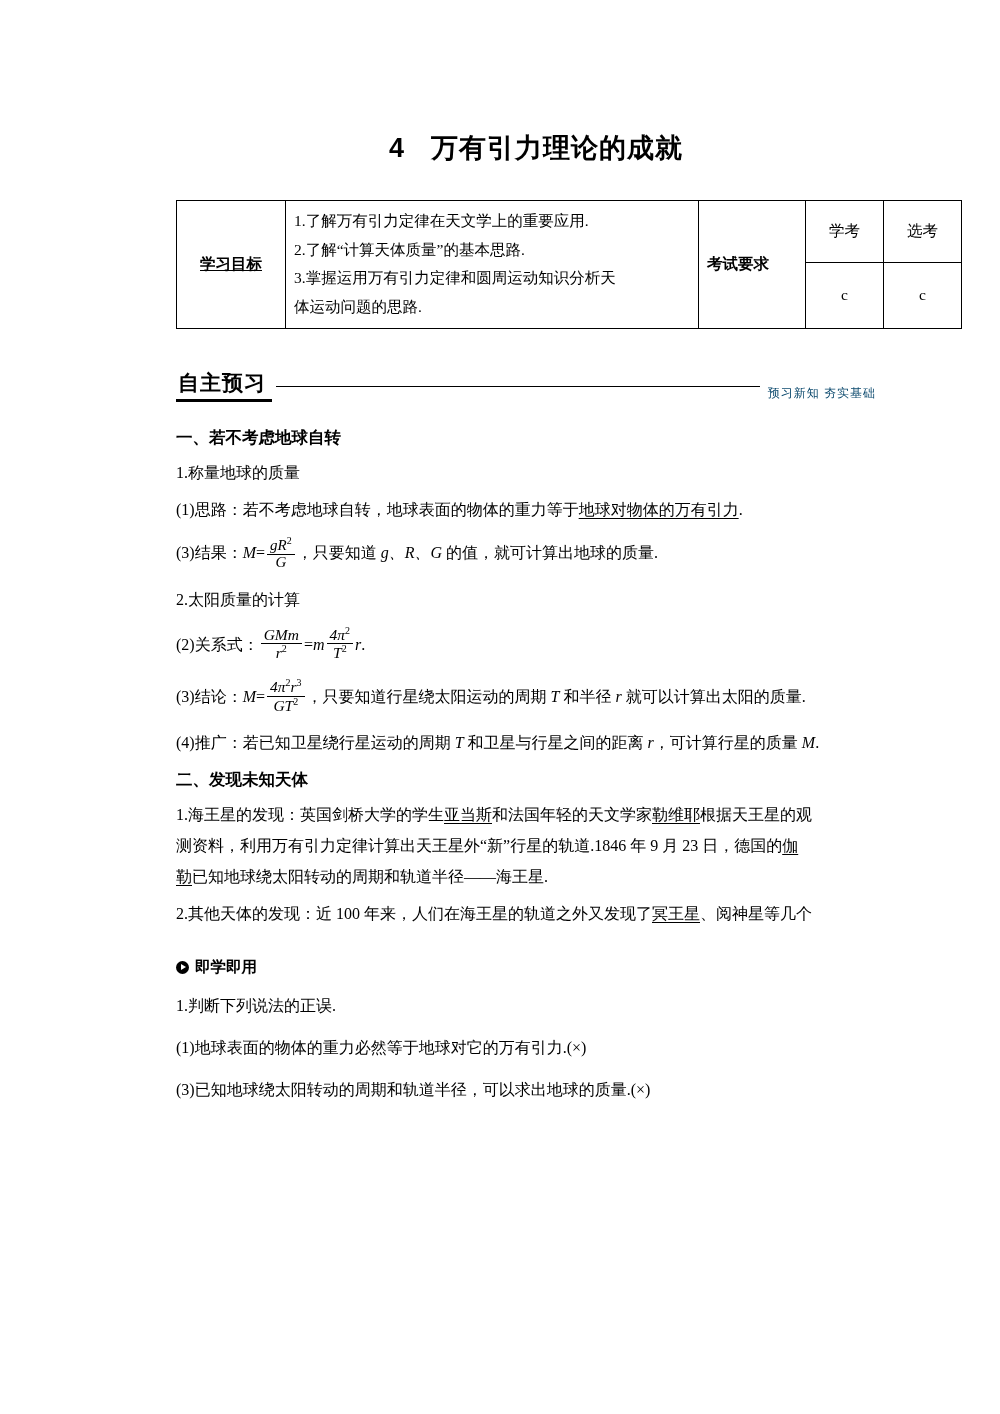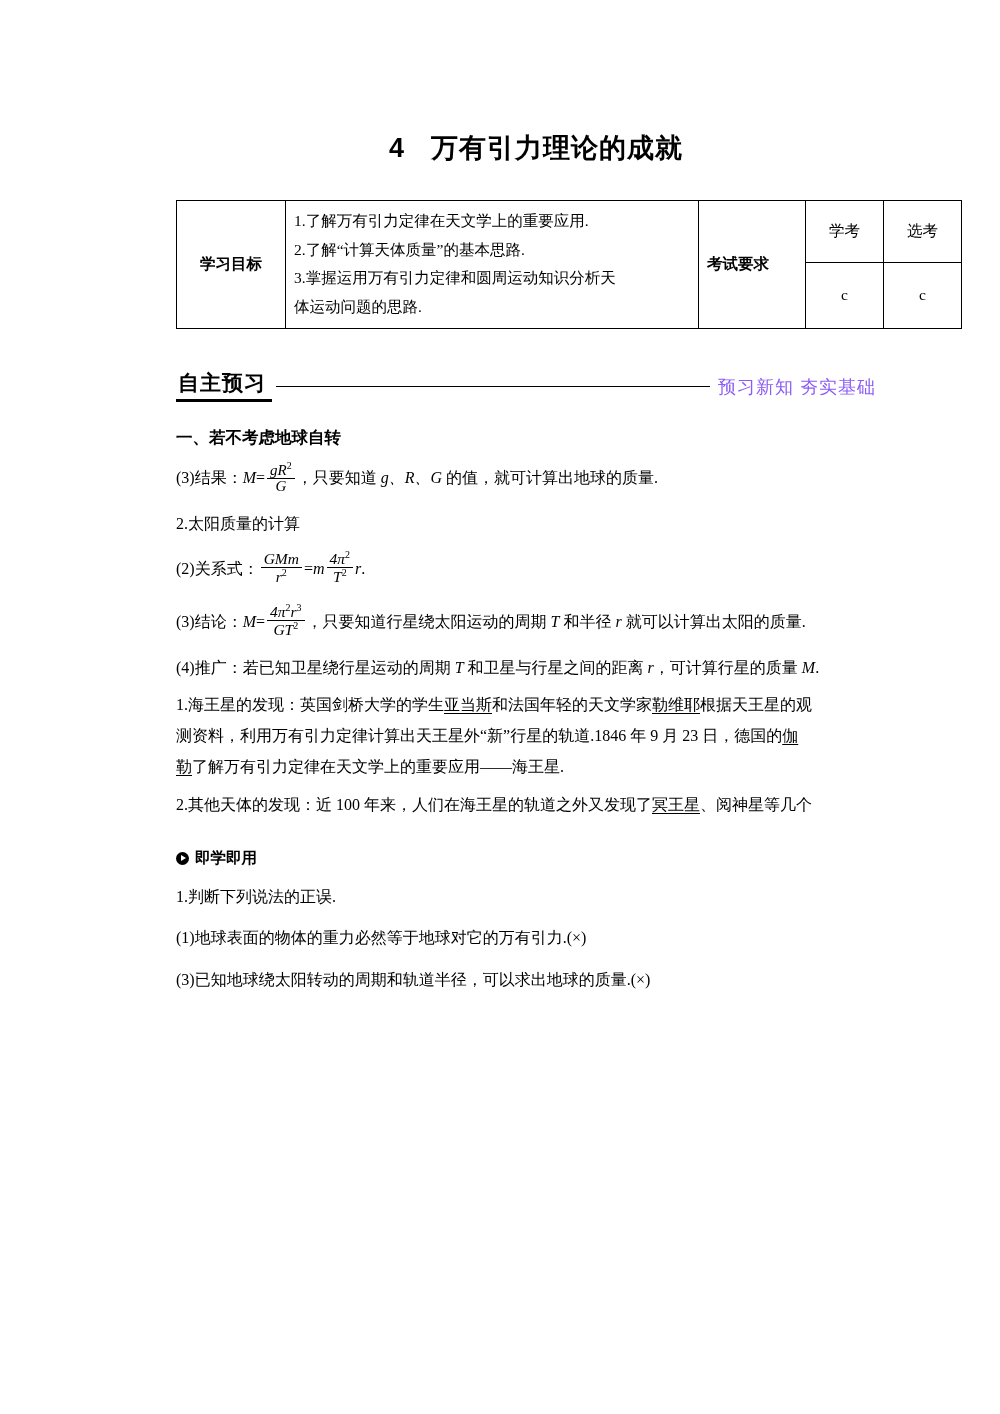--- a/index.html
+++ b/index.html
@@ -57,20 +57,21 @@
     font-size: 15.5px;
     line-height: 1.85;
     vertical-align: middle;
   }
   td.obj-label {
     width: 92px;
     text-align: center;
     font-family: "Liberation Sans", sans-serif;
     font-weight: bold;
     font-size: 16px;
+    text-decoration: underline;
   }
   td.obj-body {
     width: 396px;
     padding: 8px 10px 8px 12px;
   }
   td.obj-body div { white-space: nowrap; }
   td.req-label {
     width: 90px;
     font-family: "Liberation Sans", sans-serif;
     font-weight: bold;
@@ -110,26 +111,26 @@
   .banner .rule {
     flex: 1;
     height: 1px;
     background: #000;
     margin: 0 8px 0 4px;
     position: relative;
     top: 3px;
   }
   .banner .tagline {
     font-family: "Liberation Sans", sans-serif;
-    font-size: 18px;
-    color: #8b5cf6;
+    font-size: 12px;
+    color: #0c4a6e;
     white-space: nowrap;
     letter-spacing: 1px;
     position: relative;
-    top: 3px;
+    top: 10px;
   }
 
   
   .h2 {
     font-family: "Liberation Sans", sans-serif;
     font-weight: bold;
     font-size: 16.5px;
     margin: 26px 0 12px 0;
   }
   p.t {
@@ -217,38 +218,41 @@
       </table>
 
   <div class="banner">
     <span class="label">自主预习</span>
     <span class="rule"></span>
     <span class="tagline">预习新知  夯实基础</span>
   </div>
 
   <div class="h2">一、若不考虑地球自转</div>
 
-
+  <p class="t">1.称量地球的质量</p>
+
+  <p class="t"><span>(1)思路：若不考虑地球自转，地球表面的物体的重力等于</span><span class="u">地球对物体的万有引力</span><span>.</span></p>
 
 
   <p class="t tall"><span>(3)结果：</span><span class="it">M</span><span>=</span><span class="frac"><span class="nu"><span>gR</span><sup class="sn">2</sup></span><span class="de">G</span></span><span>，只要知道 </span><span class="it">g、R、G</span><span> 的值，就可计算出地球的质量.</span></p>
 
   <p class="t">2.太阳质量的计算</p>
 
 
   <p class="t tall"><span>(2)关系式：</span><span class="frac big"><span class="nu">GMm</span><span class="de"><span>r</span><sup class="sn">2</sup></span></span><span>=</span><span class="it">m</span><span class="frac big"><span class="nu"><span>4π</span><sup class="sn">2</sup></span><span class="de"><span>T</span><sup class="sn">2</sup></span></span><span class="it">r</span><span>.</span></p>
 
   <p class="t tall"><span>(3)结论：</span><span class="it">M</span><span>=</span><span class="frac big"><span class="nu"><span>4π</span><sup class="sn">2</sup><span>r</span><sup class="sn">3</sup></span><span class="de"><span>GT</span><sup class="sn">2</sup></span></span><span>，只要知道行星绕太阳运动的周期 </span><span class="it">T</span><span> 和半径 </span><span class="it">r</span><span> 就可以计算出太阳的质量.</span></p>
 
   <p class="t"><span>(4)推广：若已知卫星绕行星运动的周期 </span><span class="it">T</span><span> 和卫星与行星之间的距离 </span><span class="it">r</span><span>，可计算行星的质量 </span><span class="it">M</span><span>.</span></p>
 
+  <div class="h2" style="margin:6px 0 12px 0;">二、发现未知天体</div>
 
   <p class="t" style="margin-bottom:6px;"><span>1.海王星的发现：英国剑桥大学的学生</span><span class="u">亚当斯</span><span>和法国年轻的天文学家</span><span class="u">勒维耶</span><span>根据天王星的观</span></p>
   <p class="t" style="margin-bottom:6px;"><span>测资料，利用万有引力定律计算出天王星外“新”行星的轨道.1846 年 9 月 23 日，德国的</span><span class="u">伽</span></p>
-  <p class="t"><span class="u">勒</span><span>了解万有引力定律在天文学上的重要应用——海王星.</span></p>
+  <p class="t"><span class="u">勒</span><span>已知地球绕太阳转动的周期和轨道半径——海王星.</span></p>
 
   <p class="t" style="margin-bottom:6px;"><span>2.其他天体的发现：近 100 年来，人们在海王星的轨道之外又发现了</span><span class="u">冥王星</span><span>、阅神星等几个</span></p>
 
   <div class="tri-head">
     <span class="dot"></span>
     <span class="txt">即学即用</span>
   </div>
 
   <p class="t tall">1.判断下列说法的正误.</p>
   <p class="t tall">(1)地球表面的物体的重力必然等于地球对它的万有引力.(×)</p>

